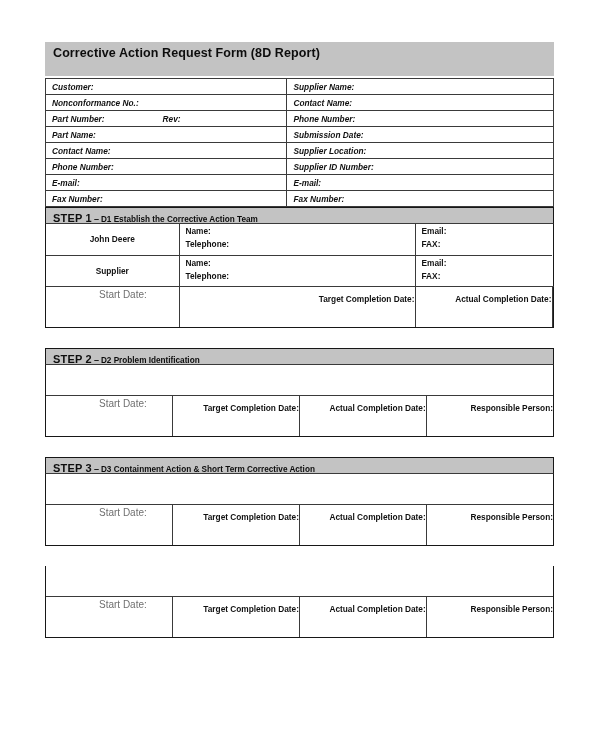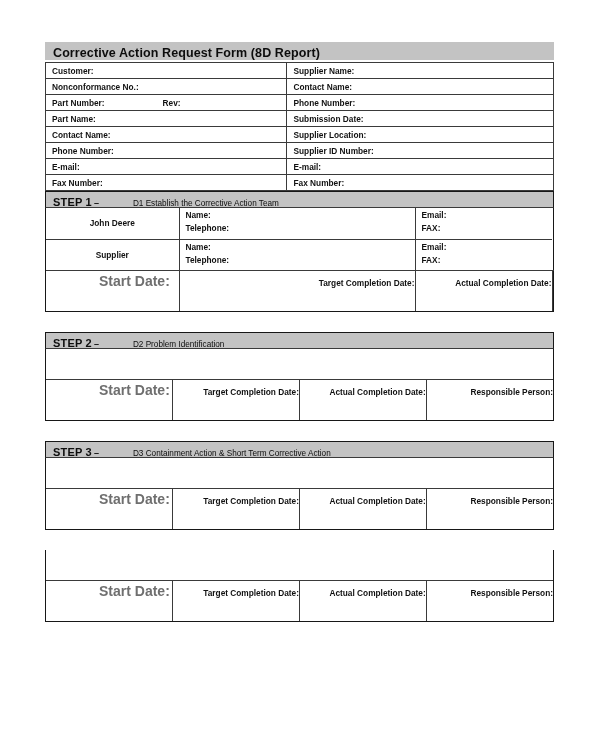--- a/index.html
+++ b/index.html
@@ -24,21 +24,21 @@
   .sheet {
     position: absolute;
     left: 45px;
     top: 42px;
     width: 509px;
   }
 
   
   .title-bar {
     background: #c3c3c3;
-    height: 18px;
+    height: 34px;
     line-height: 22px;
     padding: 0 8px;
     font-size: 12.5px;
     font-weight: bold;
     color: #0d0d0d;
     letter-spacing: .1px;
     box-sizing: border-box;
   }
 
   
@@ -51,20 +51,21 @@
   table.frm td {
     border: 1px solid #3a3a3a;
     font-size: 8.3px;
     font-weight: bold;
     color: #111111;
     padding: 0 16px 0 6px;
     vertical-align: middle;
     box-sizing: border-box;
     overflow: hidden;
     white-space: nowrap;
+    font-style: italic;
   }
 
   
   .info-table { margin-top: 2px; }
   .info-table td { height: 16px; }
   .info-table td.l { width: 241px; }
   .info-table td.r { width: 266px; }
   .rev { display: inline-block; padding-left: 58px; }
 
   
@@ -98,23 +99,22 @@
     letter-spacing: .2px;
   }
   .step-dash {
     font-size: 9px;
     font-weight: bold;
     color: #0d0d0d;
     padding: 0 2px;
   }
   .step-desc {
     font-size: 8.2px;
-    font-weight: normal;
-    color: #0d0d0d;
-    margin-left: 32px;
+    font-weight: bold;
+    color: #0d0d0d;
   }
 
   .step-body {
     border: 1.6px solid #171717;
     border-top: none;
     box-sizing: border-box;
   }
   .step-body table.inner {
     border-collapse: collapse;
     width: 100%;
@@ -152,22 +152,22 @@
   .blank-row td { height: 30px; }
 
   
   .date-row td { height: 41px; vertical-align: top; }
   td.d-start { width: 133px; }
   td.d-target { width: 119px; }
   td.d-actual { width: 114px; }
   td.d-resp   { width: 141px; }
   .start-date-label {
     color: #6f6f6f;
-    font-weight: bold;
-    font-size: 14px;
+    font-weight: normal;
+    font-size: 10px;
     padding-left: 47px;
   }
   .pad-top { padding-top: 7px !important; text-align: right; }
   .wrap { white-space: normal; line-height: 1.25; }
 </style>
 </head>
 <body>
 
 <div class="page">
   <div class="sheet">

